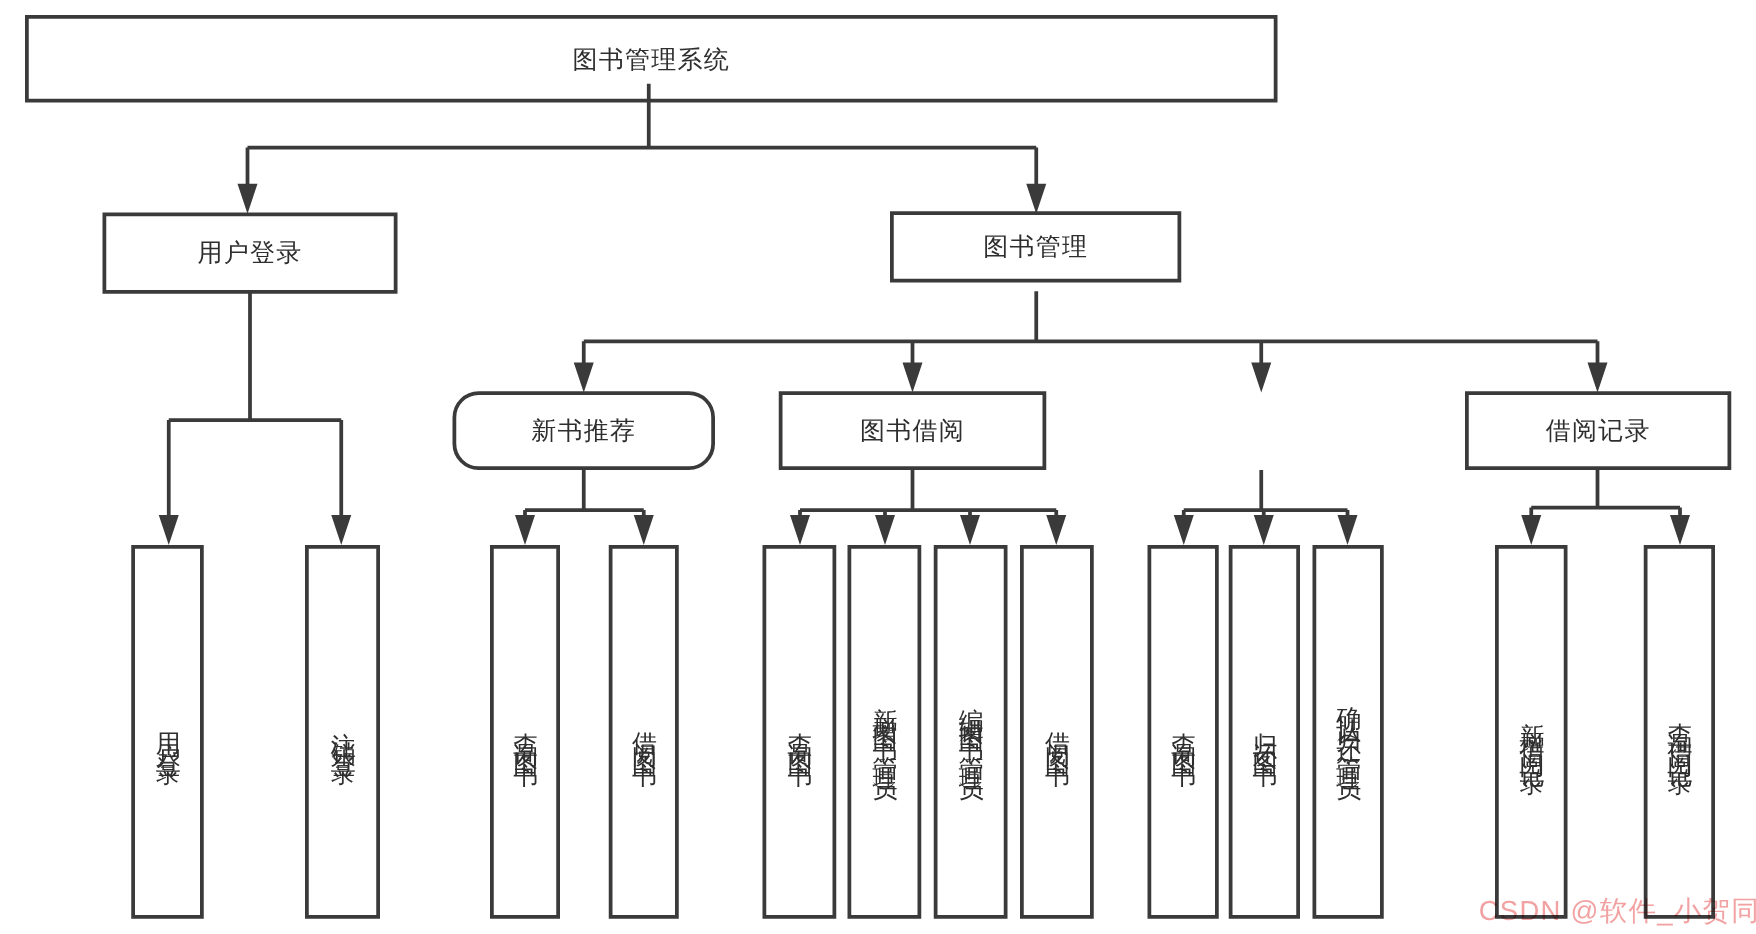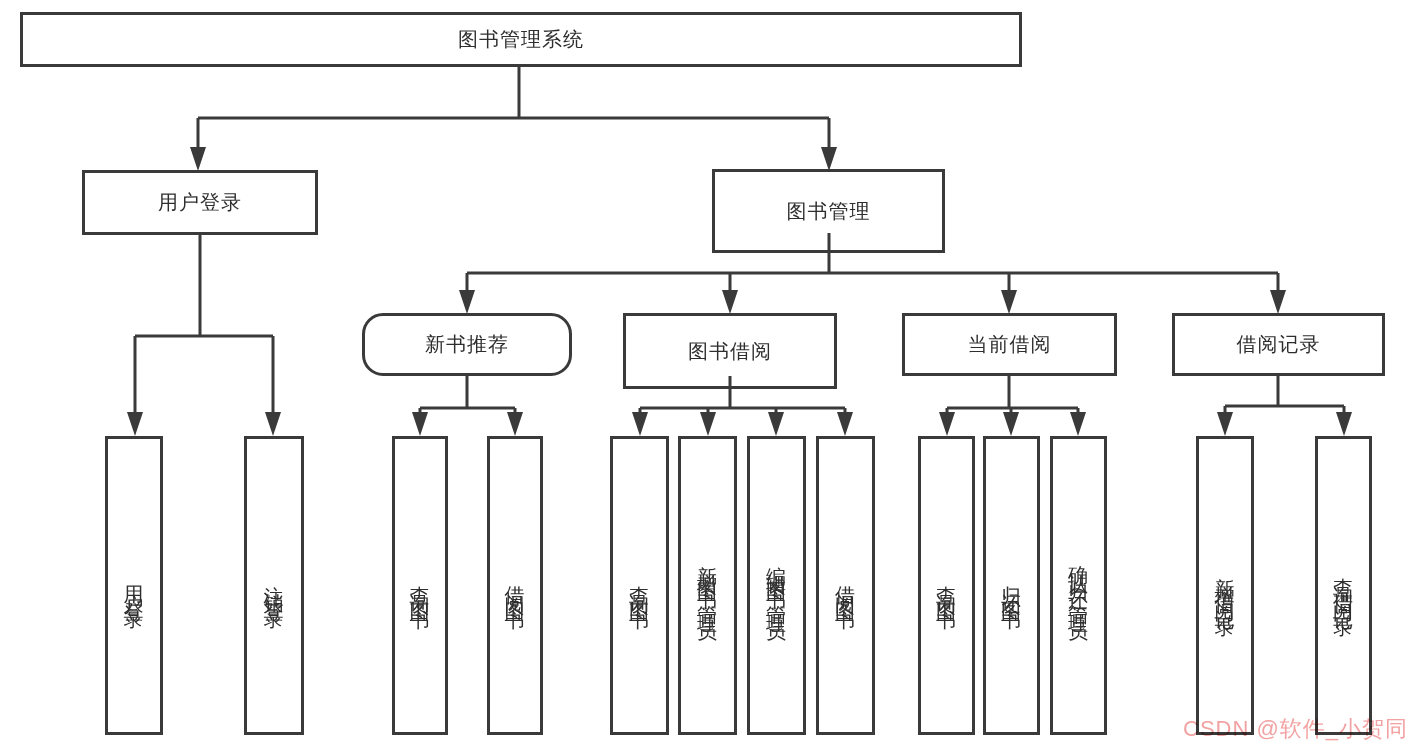--- a/index.html
+++ b/index.html
@@ -88,39 +88,36 @@
       <polygon points="768,412 784,412 776,436"></polygon>
       <polygon points="837,412 853,412 845,436"></polygon>
       <polygon points="939,412 955,412 947,436"></polygon>
       <polygon points="1003,412 1019,412 1011,436"></polygon>
       <polygon points="1070,412 1086,412 1078,436"></polygon>
       <polygon points="1217,412 1233,412 1225,436"></polygon>
       <polygon points="1336,412 1352,412 1344,436"></polygon>
     </g>
   </svg>
 
-  <div class="hbox" style="left:20px;top:12px;width:1002px;height:55px;">
+  <div class="hbox" style="left:20px;top:12px;width:1002px;height:70px;">
     <span>图书管理系统</span>
   </div>
 
   <div class="hbox" style="left:82px;top:170px;width:236px;height:65px;">
     <span>用户登录</span>
   </div>
-  <div class="hbox" style="left:712px;top:169px;width:233px;height:84px;">
+  <div class="hbox" style="left:712px;top:169px;width:233px;height:57px;">
     <span>图书管理</span>
   </div>
 
   <div class="hbox" style="left:362px;top:313px;width:210px;height:63px;border-radius:21px;">
     <span>新书推荐</span>
   </div>
-  <div class="hbox" style="left:623px;top:313px;width:214px;height:76px;">
+  <div class="hbox" style="left:623px;top:313px;width:214px;height:63px;">
     <span>图书借阅</span>
-  </div>
-  <div class="hbox" style="left:902px;top:313px;width:215px;height:63px;">
-    <span>当前借阅</span>
   </div>
   <div class="hbox" style="left:1172px;top:313px;width:213px;height:63px;">
     <span>借阅记录</span>
   </div>
 
   <div class="vbox" style="left:105px;top:436px;width:58px;height:299px;">
     <span>用户登录</span>
   </div>
   <div class="vbox" style="left:244px;top:436px;width:60px;height:299px;">
     <span>注销登录</span>

